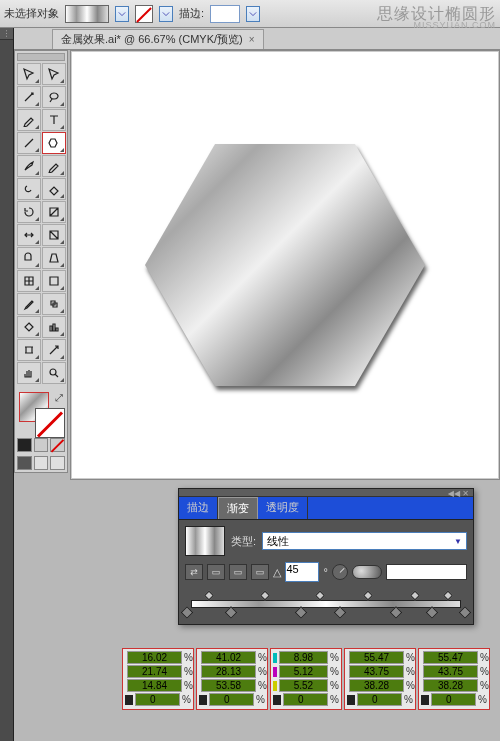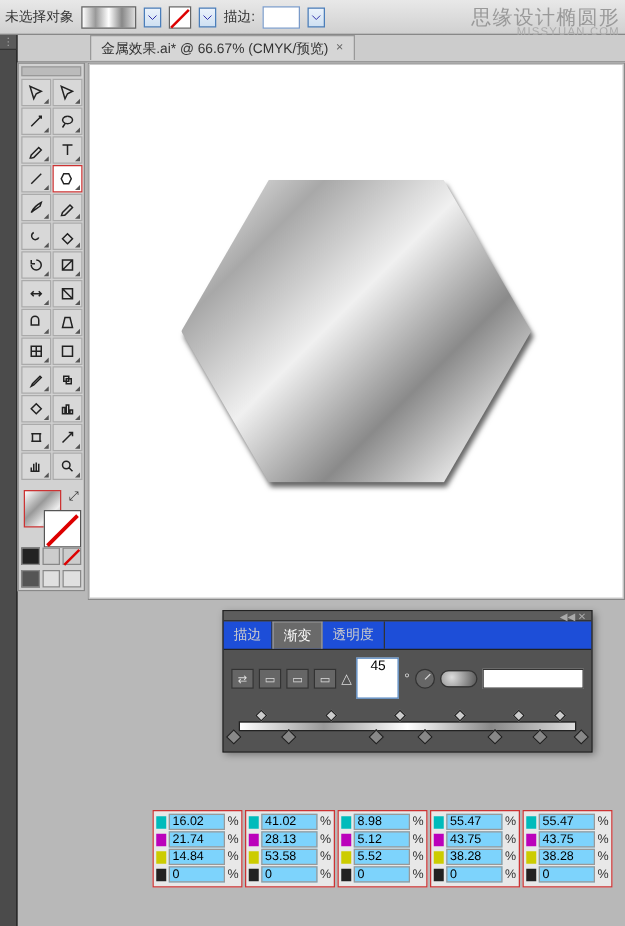--- a/index.html
+++ b/index.html
@@ -7,21 +7,21 @@
 .topbar{height:28px;background:linear-gradient(#e8e8e8,#d0d0d0);border-bottom:1px solid #888;display:flex;align-items:center;padding:0 4px;gap:6px}
 .topbar .lbl{color:#333}
 .grad-swatch{width:44px;height:18px;border:1px solid #666;background:linear-gradient(90deg,#fff 0%,#999 25%,#fff 50%,#888 75%,#ddd 100%)}
 .no-stroke{width:18px;height:18px;border:1px solid #666;background:#fff;position:relative}
 .no-stroke::after{content:"";position:absolute;left:-2px;right:-2px;top:50%;border-top:2px solid #d00;transform:rotate(-45deg)}
 .dd{width:14px;height:16px;border:1px solid #4a7ebb;background:linear-gradient(#eaf2fb,#cfe0f2);display:flex;align-items:center;justify-content:center;color:#33a}
 .dd svg{width:8px;height:8px}
 .num-field{width:30px;height:18px;border:1px solid #7a9ac8;background:#fff}
 .watermark{position:absolute;right:4px;top:4px;color:#999;font-size:16px;letter-spacing:1px;pointer-events:none}
 .subwm{position:absolute;right:4px;top:20px;color:#aaa;font-size:9px;letter-spacing:1px}
-.tabbar{height:22px;background:#ccc;border-bottom:1px solid #888;display:flex;align-items:flex-start;padding-left:72px}
+.tabbar{height:22px;background:#ccc;border-bottom:1px solid #888;display:flex;align-items:flex-end;padding-left:52px}
 .doctab{background:#d6d6d6;border:1px solid #999;border-bottom:none;padding:2px 8px;color:#333;display:flex;gap:6px;align-items:center}
 .doctab .x{color:#666;font-size:10px}
 .sidecol{position:absolute;left:0;top:28px;bottom:0;width:14px;background:#4b4b4b;border-right:1px solid #222}
 .sidecol .grip{width:100%;height:12px;background:#5a5a5a;border-bottom:1px solid #333;display:flex;align-items:center;justify-content:center;color:#aaa;font-size:8px}
 .toolbox{position:absolute;left:14px;top:50px;width:54px;background:#d2d2d2;border:1px solid #888;padding:2px}
 .toolbox .grip{height:8px;background:#bbb;margin-bottom:2px;border:1px solid #999}
 .toolgrid{display:grid;grid-template-columns:1fr 1fr;gap:1px}
 .tool{width:24px;height:22px;background:#d8d8d8;border:1px solid #aaa;display:flex;align-items:center;justify-content:center;color:#222;position:relative}
 .tool.sel{background:#fff;border:1px solid #c33}
 .tool svg{width:14px;height:14px}
@@ -49,37 +49,37 @@
 .ptab{padding:3px 8px;color:#ccc;border-right:1px solid #333}
 .ptab.active{background:#6a6a6a;color:#fff;border:1px solid #999;border-bottom:none}
 .pbody{padding:6px;background:#535353}
 .prow{display:flex;align-items:center;gap:6px;margin-bottom:6px}
 .pgrad{width:40px;height:30px;border:1px solid #222;background:linear-gradient(90deg,#fff 0%,#999 25%,#fff 50%,#888 75%,#ddd 100%)}
 .prow .lab{color:#ddd}
 .psel{flex:1;height:18px;background:#fff;border:1px solid #4a7ebb;display:flex;align-items:center;justify-content:space-between;padding:0 4px;color:#000}
 .psel .tri{color:#33a;font-size:8px}
 .iconsrow{display:flex;align-items:center;gap:4px}
 .picon{width:18px;height:16px;border:1px solid #333;background:#666;display:flex;align-items:center;justify-content:center;color:#ddd;font-size:9px}
-.angfield{width:34px;height:33px;background:#fff;border:1px solid #4a7ebb;color:#000;text-align:center}
+.angfield{width:34px;height:20px;background:#fff;border:1px solid #4a7ebb;color:#000;text-align:left}
 .dial{width:16px;height:16px;border:1px solid #333;border-radius:50%;background:#666;position:relative}
 .dial::after{content:"";position:absolute;left:50%;top:50%;width:6px;border-top:1px solid #ddd;transform:rotate(-45deg);transform-origin:left}
 .oval{width:30px;height:14px;border:1px solid #333;border-radius:7px;background:radial-gradient(circle at 30% 40%,#ddd,#555)}
 .slider{height:28px;position:relative;margin:4px 2px 2px}
 .slidertrack{position:absolute;left:4px;right:4px;top:12px;height:8px;background:linear-gradient(90deg,#fff 0%,#999 25%,#fff 50%,#888 75%,#ddd 100%);border:1px solid #222}
 .stop{position:absolute;top:20px;width:9px;height:9px;background:#888;border:1px solid #222;transform:translateX(-50%) rotate(45deg)}
 .dmd{position:absolute;top:4px;width:7px;height:7px;background:#ccc;border:1px solid #222;transform:translateX(-50%) rotate(45deg)}
 .valpanels{position:absolute;left:122px;top:648px;display:flex;gap:2px}
 .valbox{width:72px;border:1px solid #c33;background:#e8e8e8;padding:2px}
 .valrow{display:flex;align-items:center;gap:2px;margin-bottom:1px}
 .valrow .sw{width:8px;height:10px;background:#888}
 .valrow .sw.c{background:#0bb}
 .valrow .sw.m{background:#b0b}
 .valrow .sw.y{background:#cc0}
 .valrow .sw.k{background:#222}
-.valfield{flex:1;height:13px;background:#7dd3fc;border:1px solid #999;padding:0 2px;font-size:10px}
+.valfield{flex:1;height:13px;background:#4d7c0f;border:1px solid #999;padding:0 14px;font-size:10px}
 .valrow .pct{font-size:10px;color:#333}
 </style>
 </head>
 <body>
 
 <div class="topbar">
   <span class="lbl">未选择对象</span>
   <div class="grad-swatch"></div>
   <div class="dd">
       <svg viewBox="0 0 10 10">
@@ -314,20 +314,28 @@
 <div class="panel">
   <div class="pgrip">
       <span class="chev">◀◀ ✕</span>
     </div>
   <div class="ptabs">
     <div class="ptab">描边</div>
     <div class="ptab active">渐变</div>
     <div class="ptab">透明度</div>
   </div>
   <div class="pbody">
+    <div class="prow">
+      <div class="pgrad"></div>
+      <span class="lab">类型:</span>
+      <div class="psel">
+        <span>线性</span>
+        <span class="tri">▼</span>
+      </div>
+    </div>
     <div class="prow iconsrow">
       <div class="picon">⇄</div>
       <div class="picon">▭</div>
       <div class="picon">▭</div>
       <div class="picon">▭</div>
       <span class="lab">△</span>
       <div class="angfield">45</div>
       <span class="lab">°</span>
       <div class="dial"></div>
       <div class="oval"></div>

